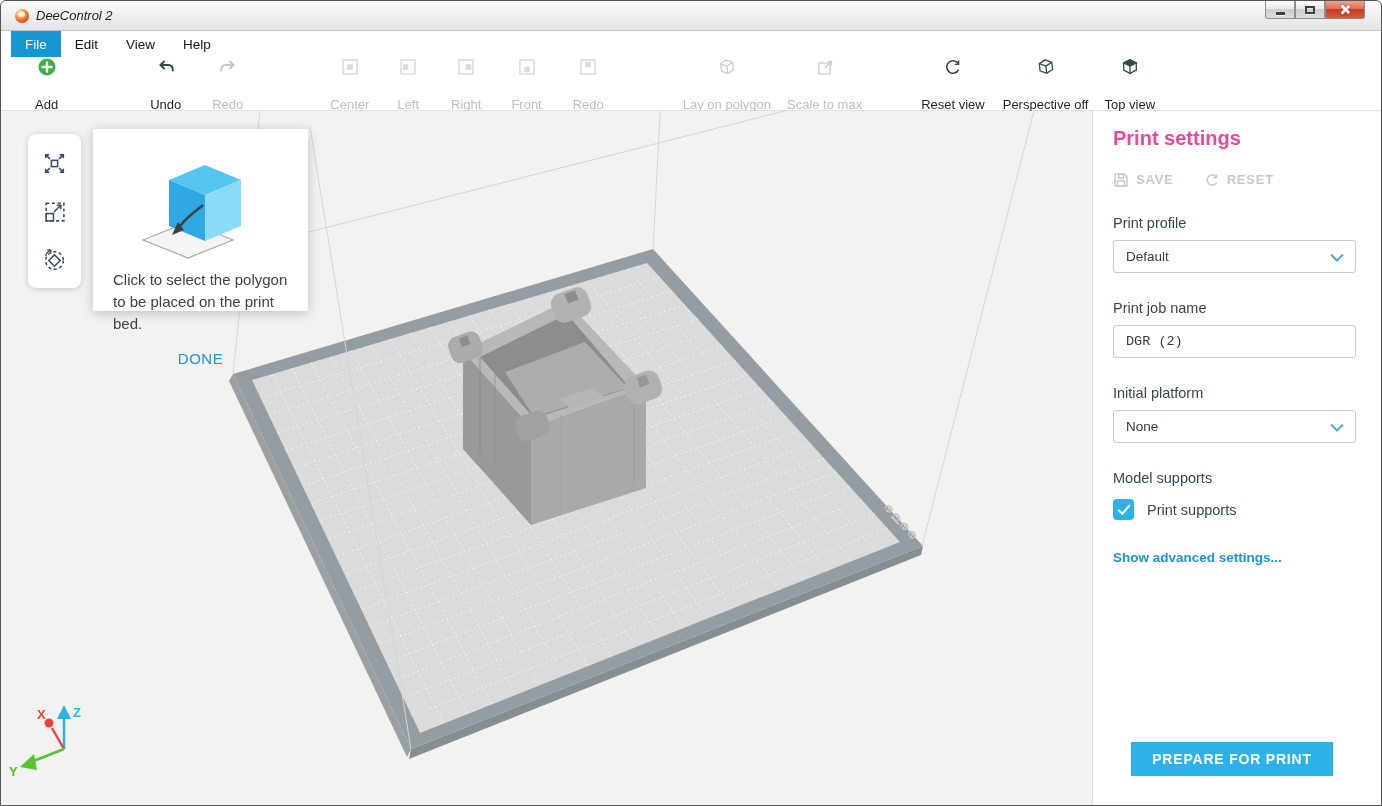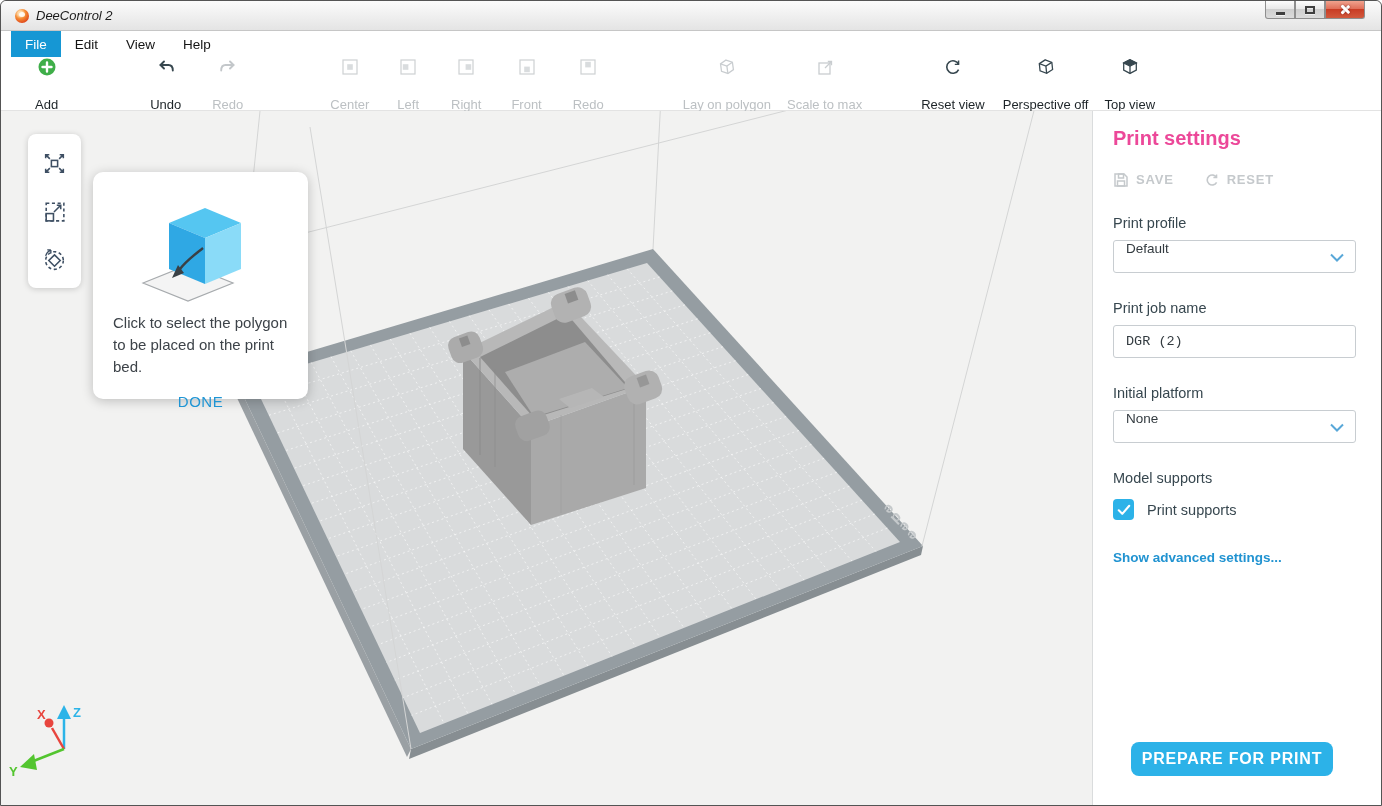--- a/index.html
+++ b/index.html
@@ -42,43 +42,43 @@
   .scene { position:absolute; left:0; top:0; }
 
   .grid-line { stroke:#ffffff; stroke-width:1; stroke-opacity:.6; stroke-dasharray:2 3; }
 
   
   .mini-toolbar { position:absolute; left:27px; top:23px; width:53px; padding:8px 0; background:#fff; border-radius:8px;
                   box-shadow:0 1px 6px rgba(0,0,0,.18); display:flex; flex-direction:column; align-items:center; gap:6px; }
   .mini-btn { width:42px; height:42px; display:flex; align-items:center; justify-content:center; border-radius:6px; }
 
   
-  .popup { position:absolute; left:92px; top:18px; width:215px; height:227px; background:#fff; border-radius:10px;
-           box-shadow:0 2px 12px rgba(0,0,0,.22);margin-top:43px; }
+  .popup { position:absolute; left:92px; top:18px; width:215px; height:182px; background:#fff; border-radius:2px;
+           box-shadow:0 2px 12px rgba(0,0,0,.22); }
   .popup-illustration { display:block; margin:16px auto 0; }
   .popup-text { padding:6px 20px 0 20px; font-size:15px; line-height:1.45; color:#3d4349; }
   .popup-done { margin-top:16px; text-align:center; font-size:15px; color:#1f95d4; letter-spacing:.5px; cursor:pointer; }
 
   
   .panel { position:relative; width:289px; height:695px; background:#fff; border-left:1px solid #dadcdd; padding:0 26px 0 20px; }
   .panel-title { margin-top:16px; font-size:20px; font-weight:bold; color:#ec4899; }
   .panel-actions { margin-top:22px; display:flex; gap:30px; }
   .panel-action { display:flex; align-items:flex-start; gap:7px; font-size:13px; font-weight:bold; letter-spacing:.8px; color:#c5c9cc; }
   .field-label { margin-top:27px; font-size:14.5px; color:#37474f; }
   .select-box, .text-input { margin-top:9px; width:243px; height:33px; border:1px solid #c8cdd1; border-radius:3px; background:#fff;
-                display:flex; padding:0 12px; font-size:13.5px; color:#333b40; position:relative; }
+                display:flex; align-items:center; padding:0 12px; font-size:13.5px; color:#333b40; position:relative; }
   .text-input { font-family:Liberation Mono, monospace; }
   input.text-input { outline:none; }
   .select-chevron { position:absolute; right:11px; top:12px; }
   .checkbox-row { margin-top:13px; display:flex; align-items:center; }
   .checkbox { width:21px; height:21px; background:#2cb2e8; border-radius:4px; display:flex; align-items:center; justify-content:center; }
   .checkbox-label { margin-left:13px; font-size:14.5px; color:#37474f; }
   .advanced-link { margin-top:30px; font-size:13.5px; font-weight:bold; color:#2193d1; cursor:pointer; }
-  .prepare-btn { position:absolute; left:38px; bottom:30px; width:202px; height:34px; background:#2cb2e8; border:none; border-radius:8px;
-                 color:#fff; font-size:16px; font-weight:bold; letter-spacing:.8px; font-family:"Liberation Sans", sans-serif; cursor:pointer; }
+  .prepare-btn { position:absolute; left:38px; bottom:30px; width:202px; height:34px; background:#2cb2e8; border:none; border-radius:0;
+                 color:#fff; font-size:14px; font-weight:bold; letter-spacing:.8px; font-family:"Liberation Sans", sans-serif; cursor:pointer; }
 </style>
 </head>
 <body>
 
 <div class="window">
 
   <div class="titlebar">
     <span class="app-icon"></span>
     <span class="title-text">DeeControl 2</span>
     <div class="win-controls">

